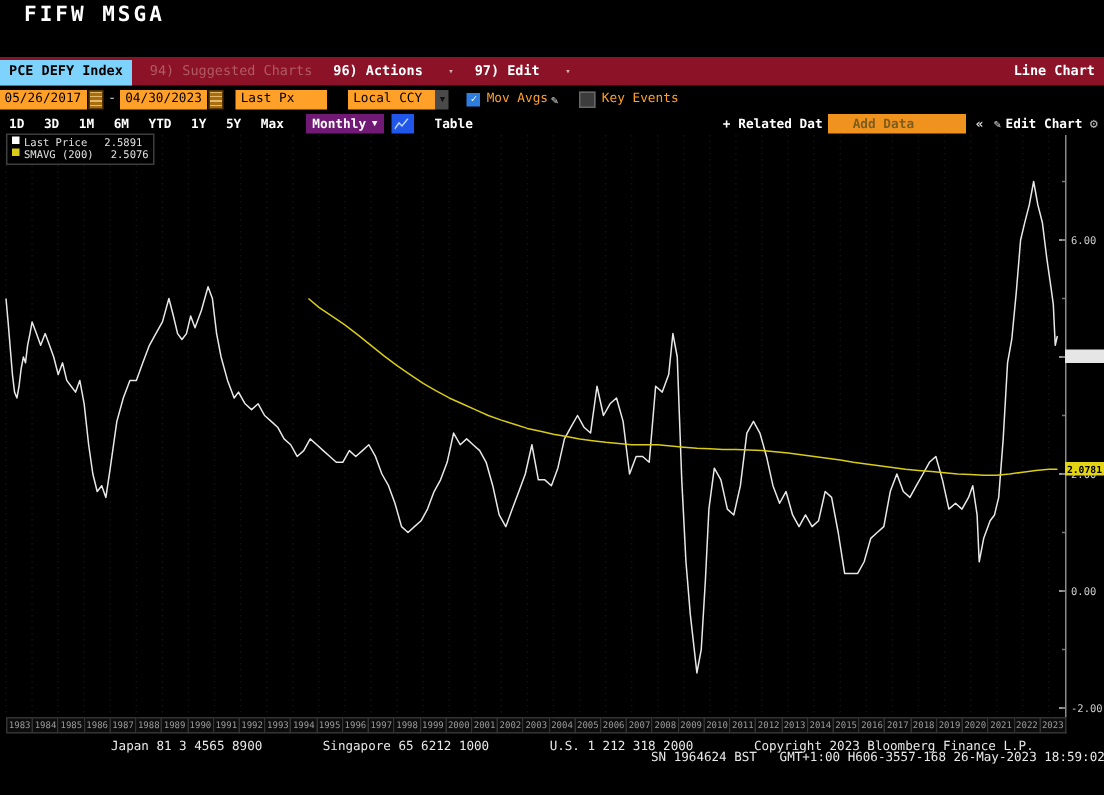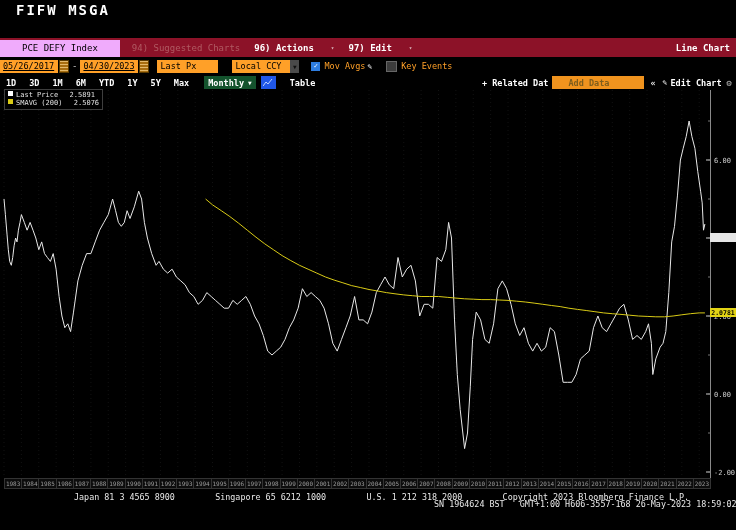--- a/index.html
+++ b/index.html
@@ -2,43 +2,43 @@
 <html><head>
 <meta charset="utf-8">
 <style>
   html,body{margin:0;padding:0;background:#000;}
   #screen{position:relative;width:736px;height:530px;background:#000;overflow:hidden;
           font-family:"DejaVu Sans Mono","Liberation Mono",monospace;-webkit-font-smoothing:none;}
   
   .titlebar{position:absolute;left:16px;top:2px;color:#fff;font-size:14px;font-weight:bold;letter-spacing:2px;}
   
   .cmdbar{position:absolute;left:0;top:38px;width:736px;height:19px;background:#8c1228;display:flex;align-items:center;}
-  .sec-box{background:#f0abfc;color:#000;height:17px;margin-top:1px;padding:0 22px;font-size:9px;font-weight:normal;display:flex;align-items:center;min-width:75px;}
+  .sec-box{background:#7dd3fc;color:#000;height:17px;margin-top:1px;padding:0 6px;font-size:9px;font-weight:bold;display:flex;align-items:center;min-width:75px;}
   .dim-item{color:#b05a62;font-size:9px;margin-left:12px;}
   .cmd-item{color:#fff;font-size:9px;font-weight:bold;margin-left:14px;display:flex;align-items:center;gap:17px;}
   .chev{color:#d8b0b6;font-size:6px;}
   .chart-type{margin-left:auto;margin-right:6px;color:#fff;font-size:9px;font-weight:bold;}
   
   .setbar{position:absolute;left:0;top:58px;width:736px;height:16px;display:flex;align-items:center;}
   .amber-box{background:#ffa028;color:#000;font-size:8.5px;height:13px;display:inline-flex;align-items:center;padding:0 3px;}
-  .date-box{width:52px;text-decoration:underline;}
+  .date-box{width:52px;}
   .cal-icon{width:8px;height:11px;margin-left:1px;background:repeating-linear-gradient(#e3b86a 0 1px,#a86e10 1px 3px);border:1px solid #5a3a00;}
   .dash-sep{color:#ccc;font-size:9px;margin:0 3px;}
   .px-box{margin-left:8px;width:55px;}
   .ccy-box{margin-left:14px;width:52px;}
   .dd-arrow{width:9px;height:13px;background:#4a4a4a;color:#111;font-size:6px;display:inline-flex;align-items:center;justify-content:center;}
   .chk{width:9px;height:9px;display:inline-flex;align-items:center;justify-content:center;font-size:7px;line-height:9px;}
   .chk-on{background:#2e7de0;color:#fff;margin-left:12px;}
   .chk-off{background:#3c3c3c;border:1px solid #666;margin-left:14px;}
   .amber-text{color:#ffa028;font-size:8.5px;margin-left:4px;}
   .pencil{color:#e8e8e8;font-size:8px;margin-left:2px;}
   
   .perbar{position:absolute;left:6px;top:75px;width:726px;height:15px;display:flex;align-items:center;color:#fff;font-size:8.5px;font-weight:bold;}
   .rtab{margin-right:13px;cursor:default;text-align:right;}
-  .freq-box{background:#14532d;color:#fff;height:13px;display:inline-flex;align-items:center;padding:0 4px;gap:4px;margin-left:2px;}
+  .freq-box{background:#701a75;color:#fff;height:13px;display:inline-flex;align-items:center;padding:0 4px;gap:4px;margin-left:2px;}
   .freq-arrow{font-size:6px;}
   .icon-box{background:#2057e8;width:15px;height:13px;margin-left:5px;display:inline-flex;align-items:center;justify-content:center;}
   .table-btn{margin-left:14px;}
   .sp{flex:1;}
   .related-btn{font-size:8.5px;}
   .adddata{background:#f0931e;width:76px;height:13px;margin-left:4px;color:#7d5d1d;display:inline-flex;align-items:center;padding-left:16px;font-size:8.5px;}
   .collapse{margin-left:6px;color:#ddd;}
   .editchart{margin-left:5px;display:inline-flex;align-items:center;gap:3px;}
   .gear{margin-left:5px;color:#bbb;font-size:9px;}
   

